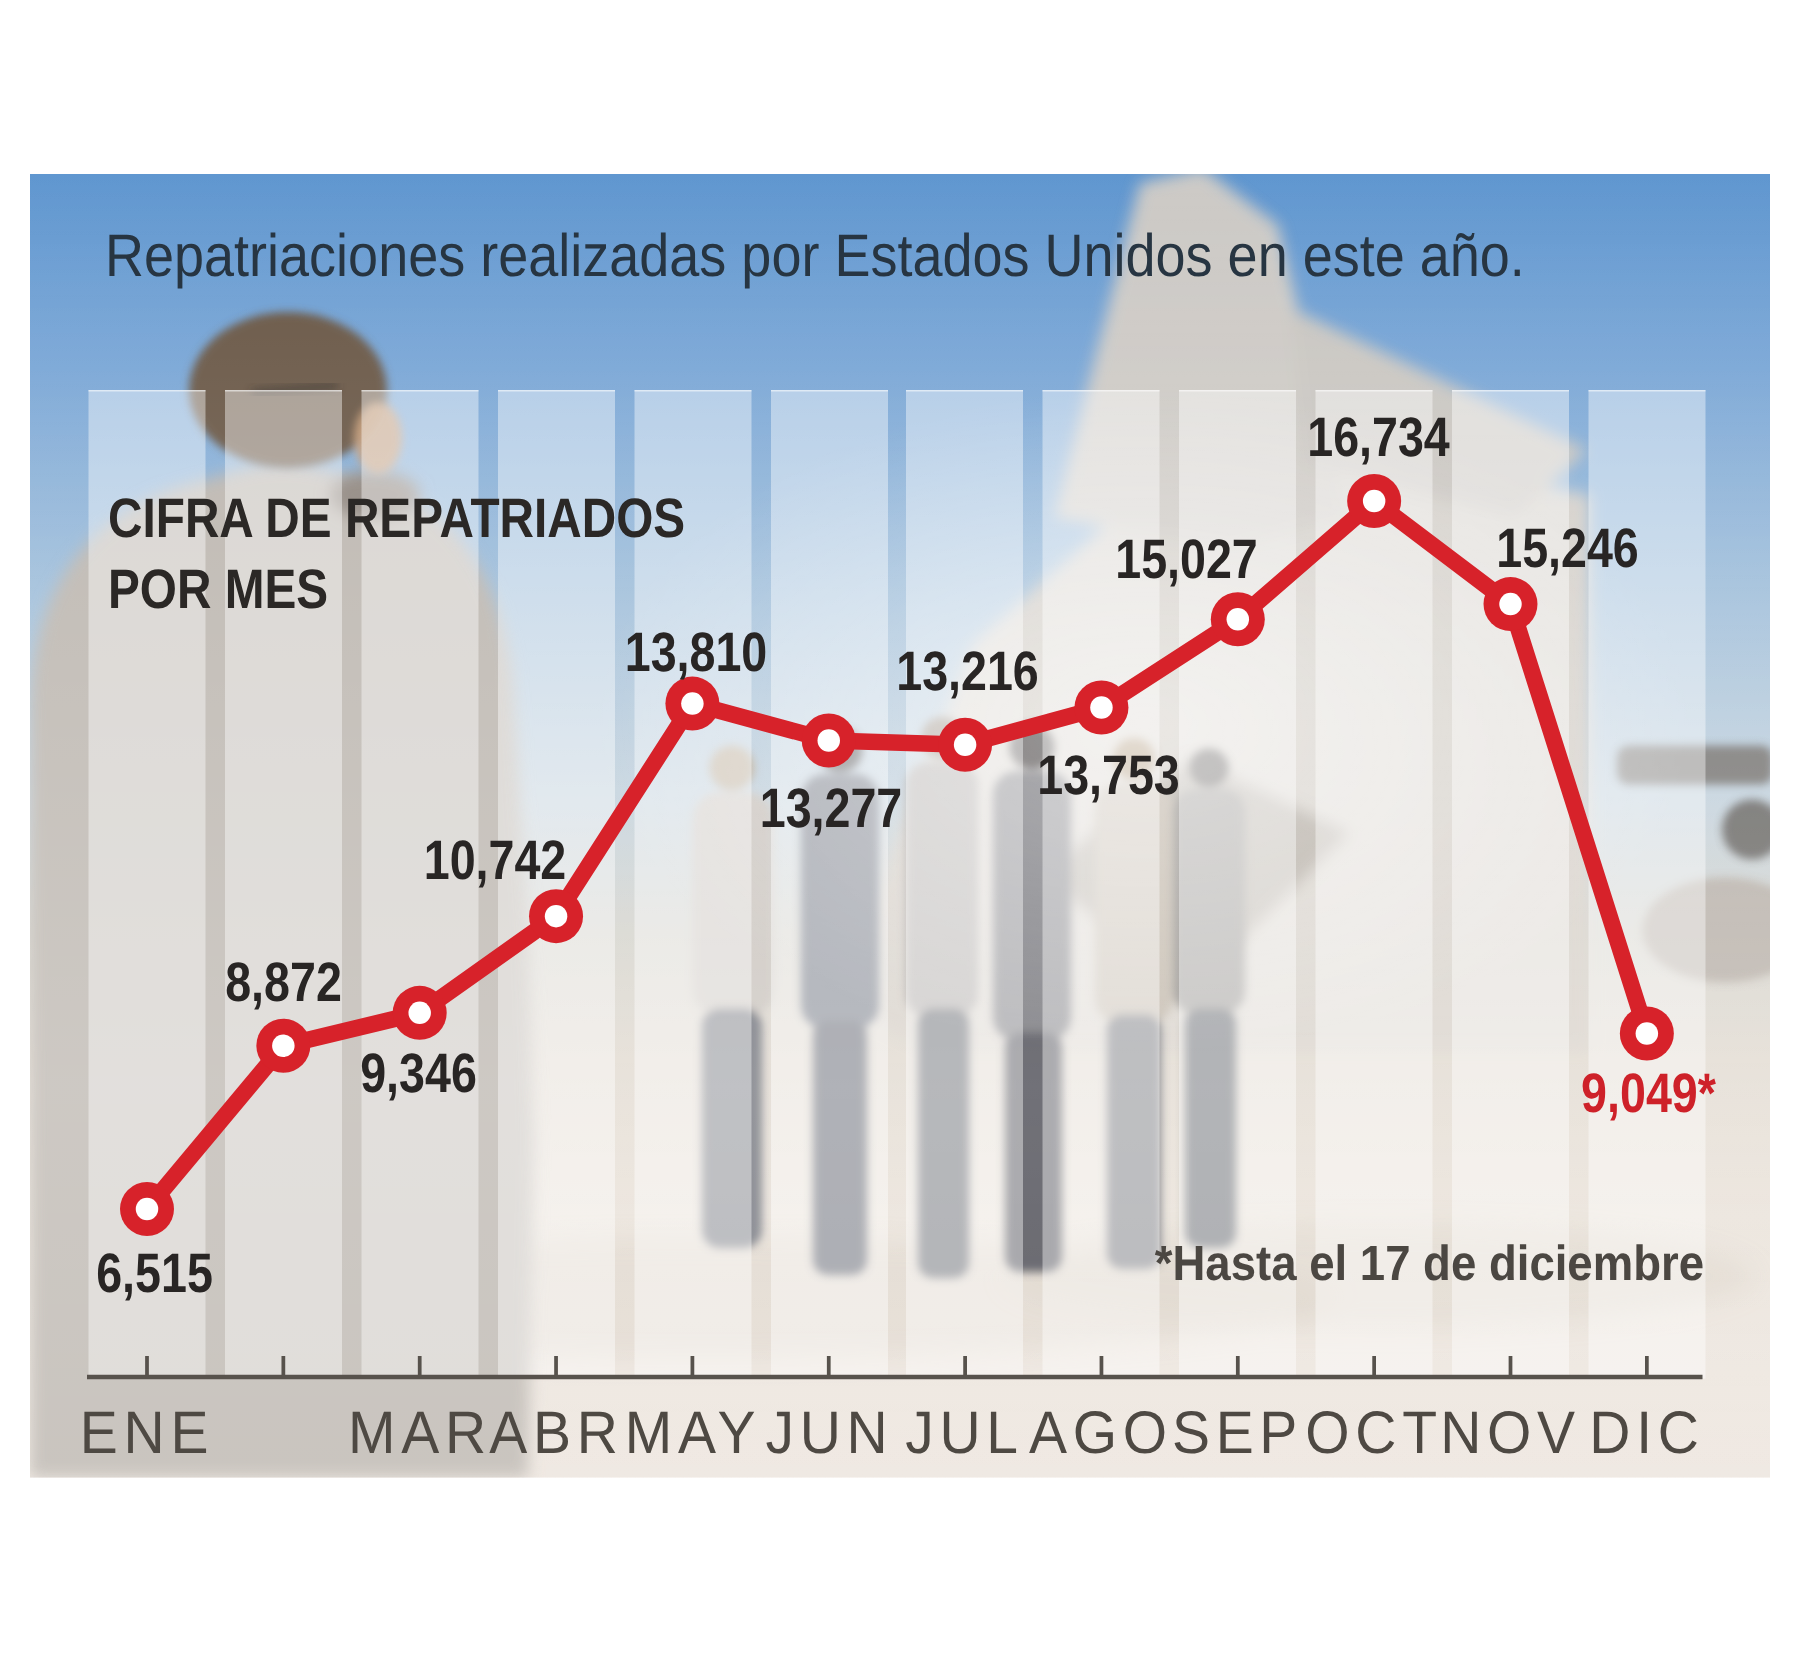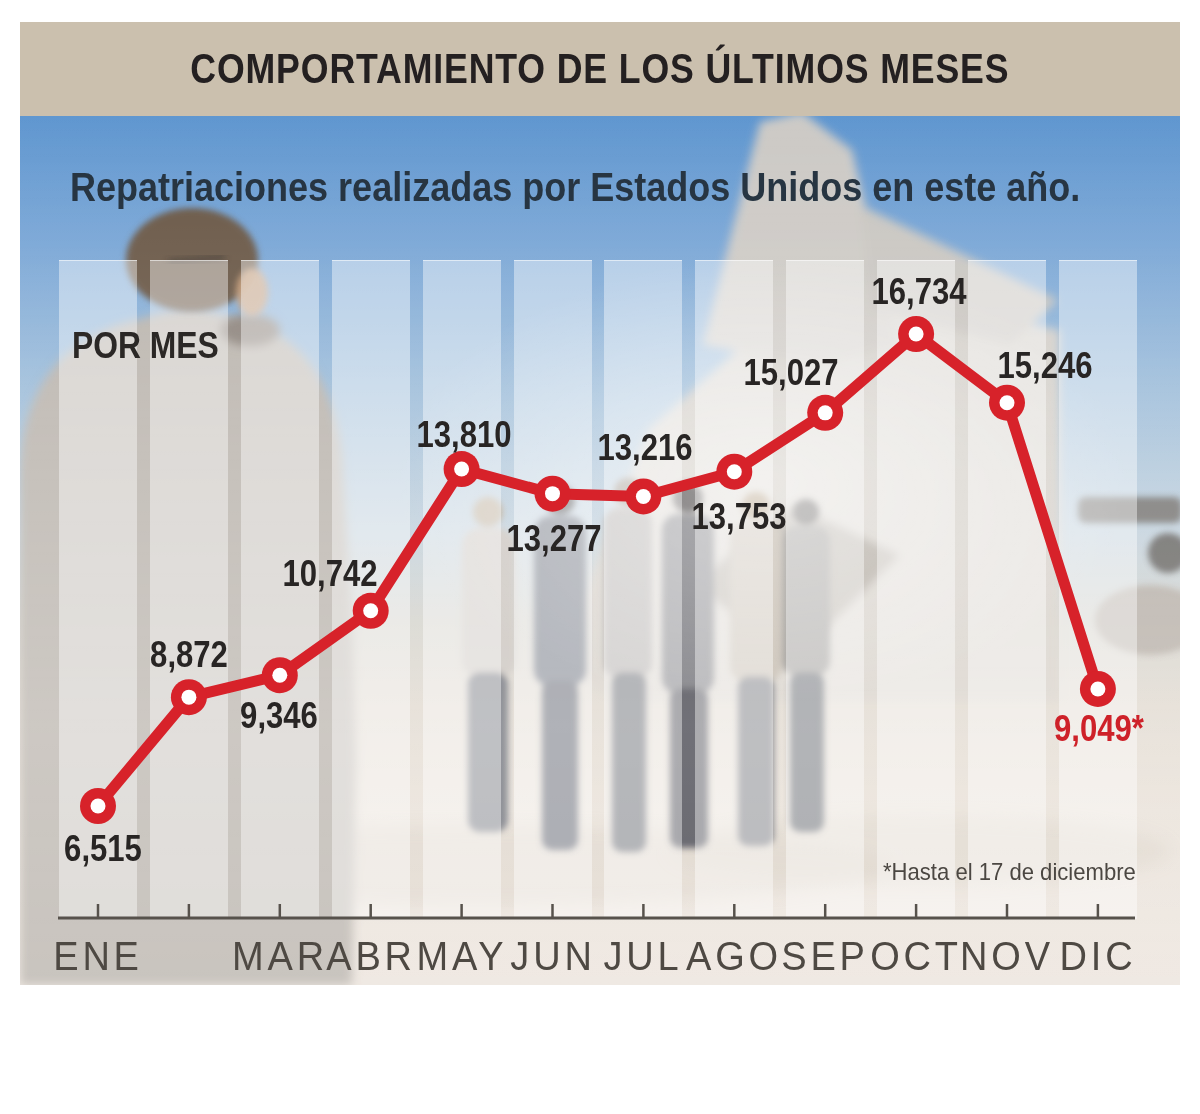--- a/index.html
+++ b/index.html
@@ -14,48 +14,45 @@
   .photo{position:absolute;left:20px;top:116px;width:1160px;height:869px;overflow:hidden;
          background:linear-gradient(to bottom,#6097d0 0%,#79a6d6 15%,#9fbeda 32%,
            #c2d1dc 48%,#d3d2cb 58%,#e0d8ce 68%,#e8e0d6 80%,#ebe3db 92%,#ece4dc 100%);}
   .scene{position:absolute;left:0;top:0;width:1160px;height:869px;}
   .haze{position:absolute;left:0;top:0;width:1160px;height:869px;
         background:radial-gradient(ellipse 560px 340px at 64% 42%,rgba(255,255,255,.38),rgba(255,255,255,0) 65%),
                    linear-gradient(to bottom,rgba(255,255,255,0) 0%,rgba(255,255,255,.16) 40%,
                    rgba(255,255,255,.26) 70%,rgba(255,255,255,.2) 100%);}
   .stripe{position:absolute;top:144px;height:658px;width:78px;background:rgba(255,255,255,.42);
           border-top:1px solid rgba(255,255,255,.55);}
-  .subtitle{position:absolute;left:50px;top:33px;font-size:40px;font-weight:700;color:#273542;white-space:nowrap;margin-top:16px;}
+  .subtitle{position:absolute;left:50px;top:33px;font-size:40px;font-weight:400;color:#273542;white-space:nowrap;}
   .subtitle .t{display:inline-block;transform:scaleX(.9);transform-origin:left center;}
   .cifra{position:absolute;left:52px;top:206px;font-size:37px;font-weight:700;color:#2b2826;line-height:47px;}
   .cifra .t{display:inline-block;transform:scaleX(.86);transform-origin:left center;}
   .chart-svg{position:absolute;left:0;top:0;width:1160px;height:869px;}
   .dlabel{position:absolute;transform:translate(-50%,-50%);font-size:37px;font-weight:700;
           color:#282524;white-space:nowrap;}
   .dlabel .t{display:inline-block;transform:scaleX(.84);}
   .dlabel.red{color:#ce2129;}
   .mlabel{position:absolute;transform:translate(-50%,-50%);font-size:40px;font-weight:400;
           color:#4e4943;letter-spacing:4px;white-space:nowrap;}
   .mlabel .t{display:inline-block;transform:scaleX(.95);}
-  .footnote{position:absolute;right:44px;top:742px;font-size:24px;font-weight:400;color:#4b4742;white-space:nowrap;}
+  .footnote{position:absolute;right:44px;top:707px;font-size:33px;font-weight:700;color:#4b4742;white-space:nowrap;}
   .footnote .t{display:inline-block;transform:scaleX(.92);transform-origin:right center;}
   
   .footer{position:absolute;left:20px;top:985px;width:1160px;height:106px;background:#ede5df;
           display:flex;align-items:center;justify-content:center;}
   .footer .t{font-size:30px;font-weight:400;color:#403c38;display:inline-block;
              transform:scaleX(.9);white-space:nowrap;}
 </style>
 </head>
 <body>
 
 <div class="canvas">
 
-  <div class="title-bar">
-    <span class="t">COMPORTAMIENTO DE LOS ÚLTIMOS MESES</span>
-  </div>
 
   <div class="photo">
 
     <svg class="scene" viewBox="0 0 1160 869" aria-hidden="true">
       <defs>
         <filter id="b3" x="-30%" y="-30%" width="160%" height="160%">
             <feGaussianBlur stdDeviation="3"></feGaussianBlur>
           </filter>
         <filter id="b5" x="-30%" y="-30%" width="160%" height="160%">
             <feGaussianBlur stdDeviation="5"></feGaussianBlur>
@@ -130,20 +127,21 @@
         <div class="stripe" style="left: 857.1px;"></div>
         <div class="stripe" style="left: 948px;"></div>
         <div class="stripe" style="left: 1038.9px;"></div>
       </div>
 
     <div class="subtitle">
       <span class="t">Repatriaciones realizadas por Estados Unidos en este año.</span>
     </div>
 
     <div class="cifra">
+      <div><span class="t">CIFRA DE REPATRIADOS</span></div>
       <div><span class="t">POR MES</span></div>
     </div>
 
     <svg id="chart" class="chart-svg" viewBox="0 0 1160 869">
         <line x1="38" y1="802" x2="1115" y2="802" stroke="#57524c" stroke-width="3"></line>
         <line x1="78" y1="788" x2="78" y2="802" stroke="#57524c" stroke-width="2.5"></line>
         <line x1="168.9" y1="788" x2="168.9" y2="802" stroke="#57524c" stroke-width="2.5"></line>
         <line x1="259.8" y1="788" x2="259.8" y2="802" stroke="#57524c" stroke-width="2.5"></line>
         <line x1="350.70000000000005" y1="788" x2="350.70000000000005" y2="802" stroke="#57524c" stroke-width="2.5"></line>
         <line x1="441.6" y1="788" x2="441.6" y2="802" stroke="#57524c" stroke-width="2.5"></line>

